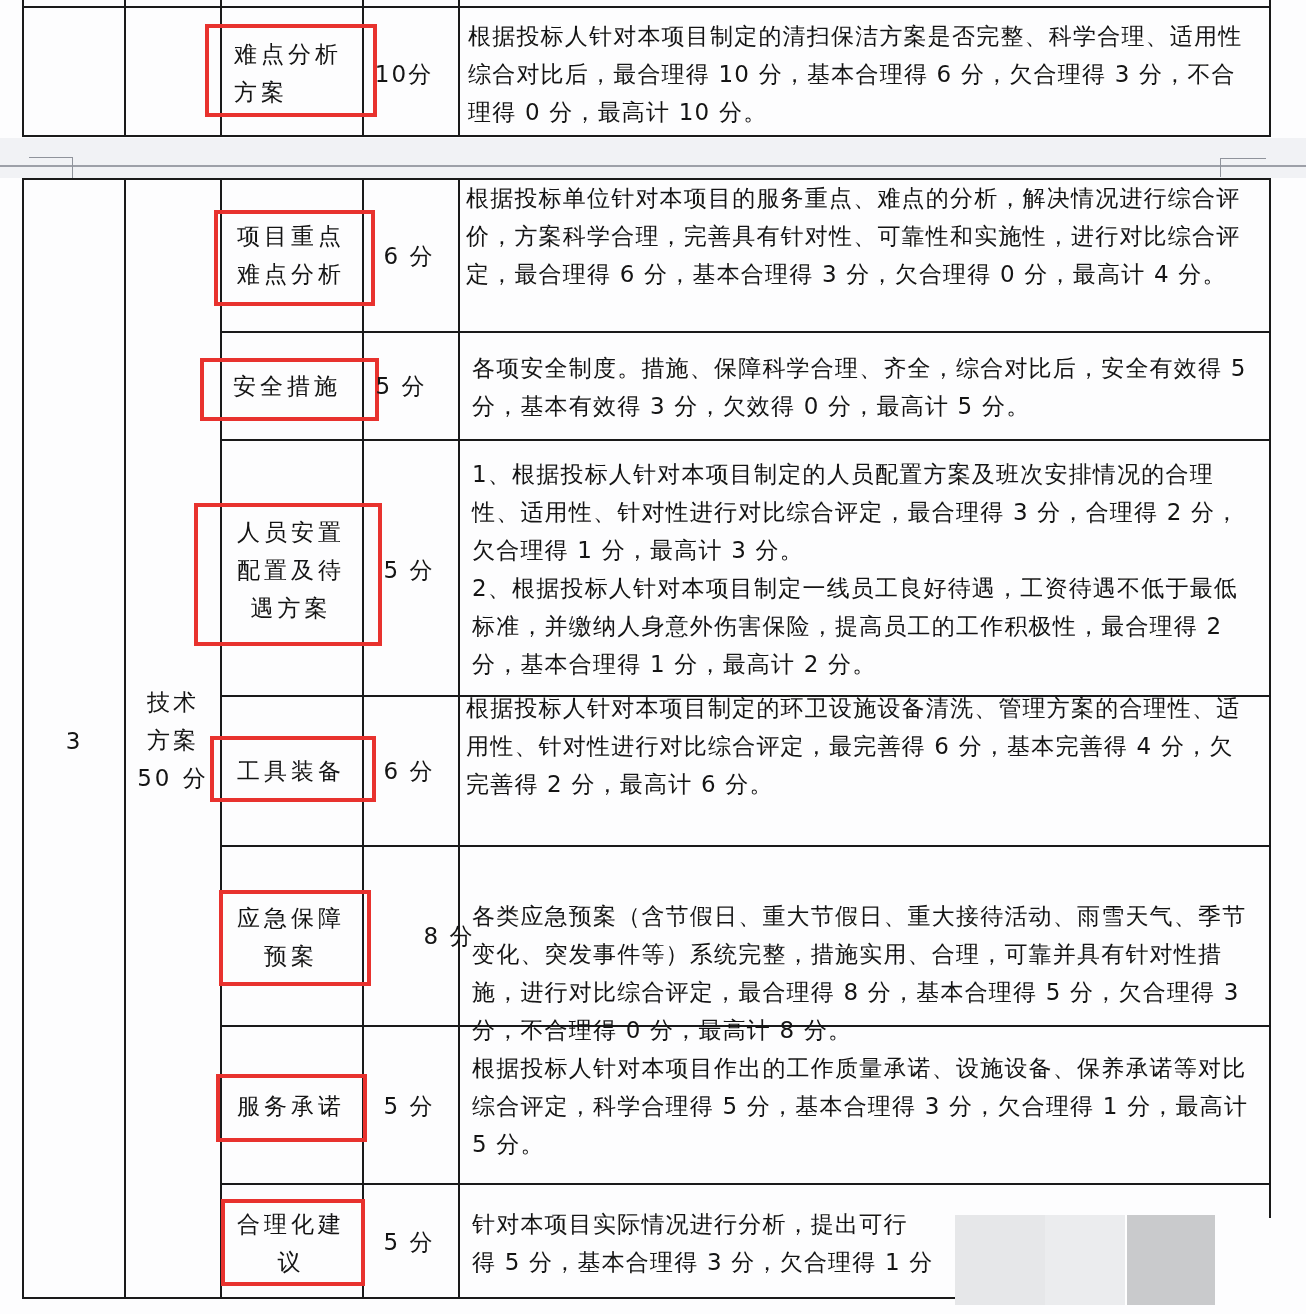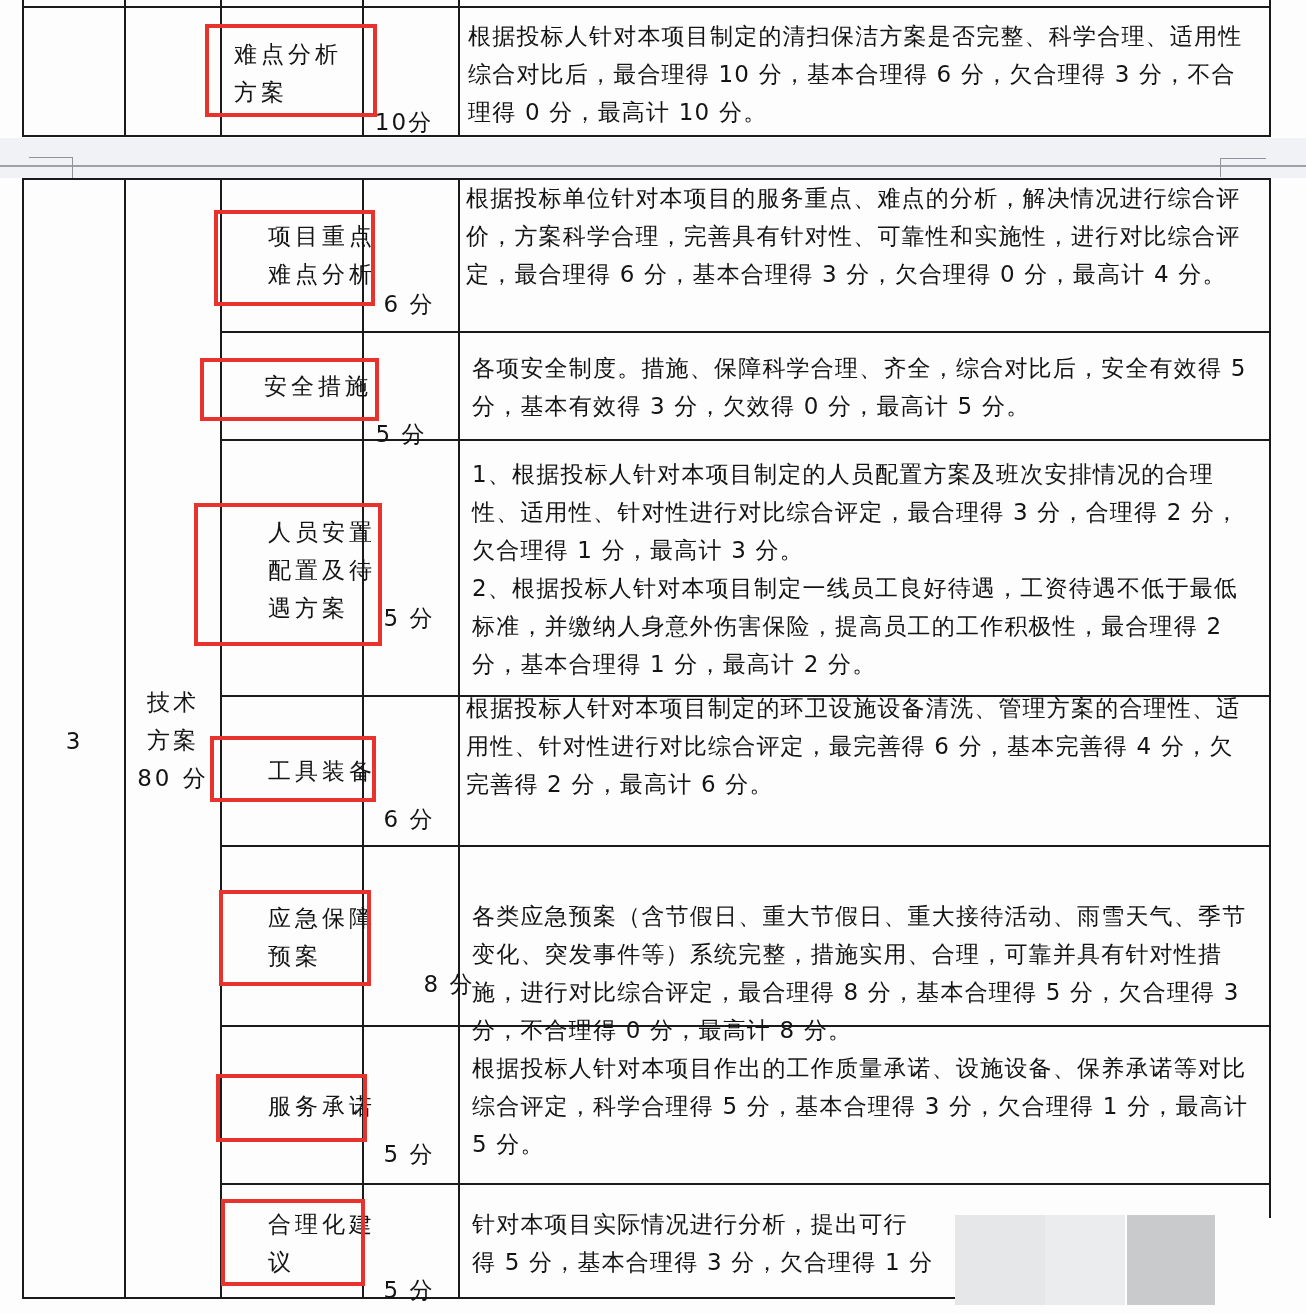--- a/index.html
+++ b/index.html
@@ -9,22 +9,22 @@
     font-family:"DejaVu Sans","Liberation Sans",sans-serif;
     color:#111;
   }
   .page { position:absolute; left:0; width:1306px; background:#fdfdfe; }
   .grid-line { position:absolute; background:#1a1a1a; }
   .cell-text {
     position:absolute; font-size:23px; line-height:38px; letter-spacing:2px;
     color:#141414; white-space:normal; word-break:break-all;
   }
   .desc { left:468px; width:790px; letter-spacing:1.2px; }
-  .name { width:138px; letter-spacing:4px;padding-left:46px; }
-  .score { text-align:center; width:90px; letter-spacing:2px;margin-top:48px; }
+  .name { text-align:center; width:138px; letter-spacing:4px; }
+  .score { text-align:center; width:90px; letter-spacing:2px; }
   .redbox {
     position:absolute; border:4px solid #e8322e; box-sizing:border-box;
   }
   .sep-line { position:absolute; height:2px; background:#9da0a8; }
   .corner-mark { position:absolute; border-color:#8f939b; border-style:solid; }
   .overlay { position:absolute; }
 </style>
 </head>
 <body>
 
@@ -66,21 +66,21 @@
   <div>方案</div>
 </div>
 <div class="redbox" style="left:205px; top:24px; width:172px; height:93px;"></div>
 <div class="cell-text score" style="left:364px; top:55px; width:80px;">10分</div>
 <div class="cell-text desc" style="top:17px; width:785px;">根据投标人针对本项目制定的清扫保洁方案是否完整、科学合理、适用性综合对比后，最合理得 10 分，基本合理得 6 分，欠合理得 3 分，不合理得 0 分，最高计 10 分。</div>
 
 <div class="cell-text" style="left:24px; top:722px; width:100px; text-align:center;">3</div>
 <div class="cell-text" style="left:126px; top:683px; width:94px; text-align:center; letter-spacing:3px;">
   <div>技术</div>
   <div>方案</div>
-  <div>80 分</div>
+  <div>50 分</div>
 </div>
 
 <div class="cell-text name" style="left:222px; top:217px;">
   <div>项目重点</div>
   <div>难点分析</div>
 </div>
 <div class="redbox" style="left:214px; top:210px; width:161px; height:96px;"></div>
 <div class="cell-text score" style="left:364px; top:237px;">6 分</div>
 <div class="cell-text desc" style="top:179px; left:466px;">根据投标单位针对本项目的服务重点、难点的分析，解决情况进行综合评价，方案科学合理，完善具有针对性、可靠性和实施性，进行对比综合评定，最合理得 6 分，基本合理得 3 分，欠合理得 0 分，最高计 4 分。</div>
 

